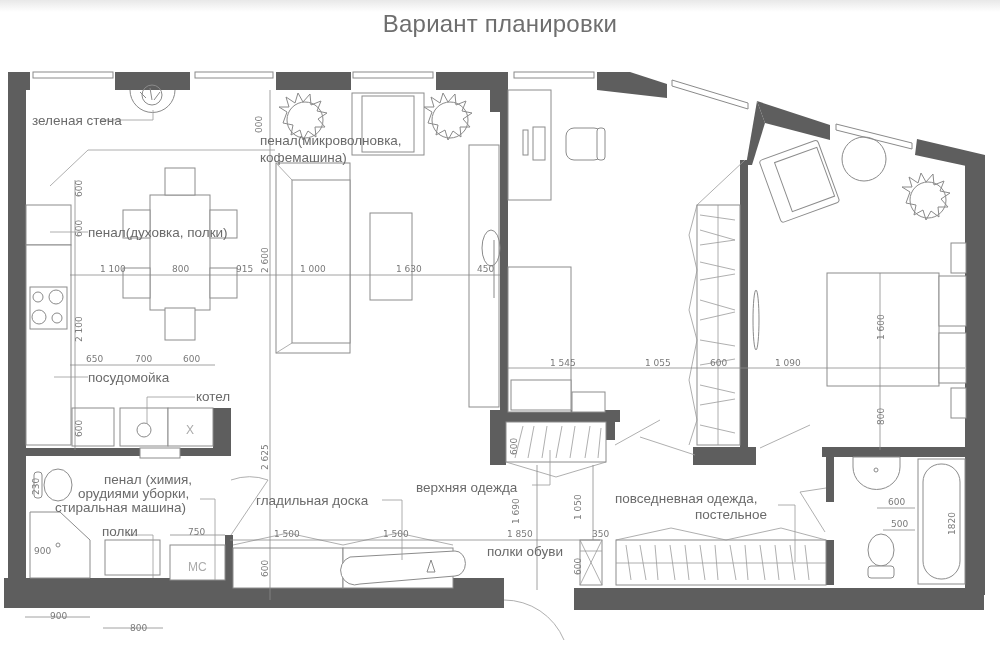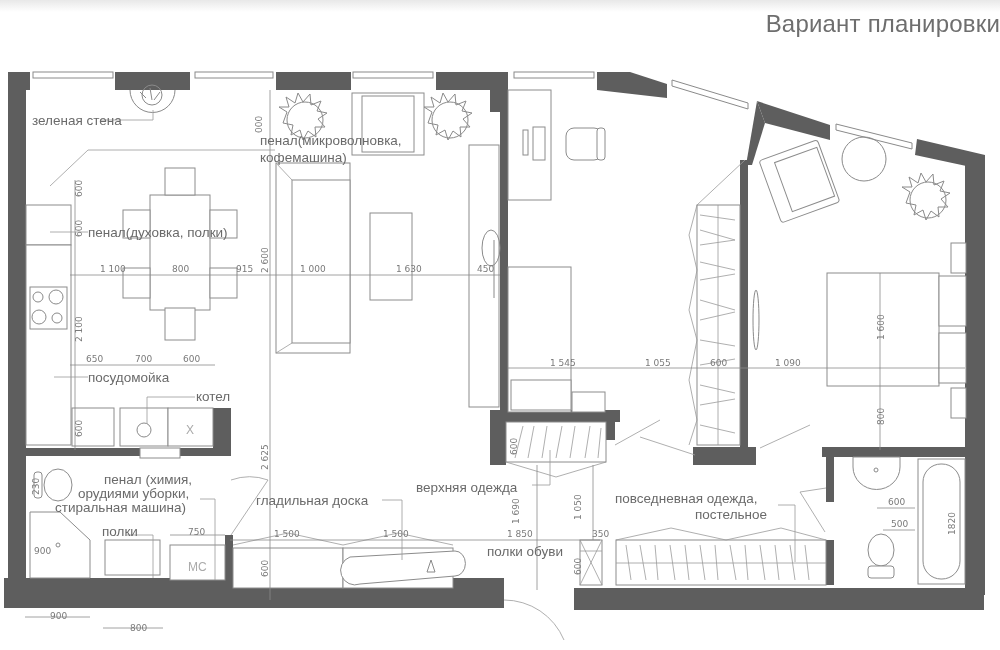--- a/index.html
+++ b/index.html
@@ -1,20 +1,20 @@
 <!DOCTYPE html>
 <html><head>
 <meta charset="utf-8">
 <style>
   html, body { margin: 0; padding: 0; background: #ffffff; }
   body { width: 1000px; height: 650px; position: relative; overflow: hidden;
          font-family: "Liberation Sans", sans-serif; }
   .topfade { position: absolute; left: 0; top: 0; width: 1000px; height: 12px;
              background: linear-gradient(#e8e8e8, #ffffff); }
-  .title { position: absolute; left: 0; width: 1000px; top: 10px; text-align: right;
+  .title { position: absolute; left: 0; width: 1000px; top: 10px; text-align: center;
            font-size: 24px; color: #6e6e6e; letter-spacing: 0.2px; }
   svg { position: absolute; left: 0; top: 0; }
   .wall { fill: #5e5e5e; }
   .ln { fill: none; stroke: #8a8a8a; stroke-width: 1; }
   .ln2 { fill: none; stroke: #9a9a9a; stroke-width: 0.8; }
   .furn { fill: #ffffff; stroke: #8c8c8c; stroke-width: 1; }
   .dim { fill: none; stroke: #8a8a8a; stroke-width: 0.8; }
   .dimtxt { font-family: "DejaVu Sans", sans-serif; font-size: 9px; fill: #7a7a7a; }
   .lbl { font-family: "Liberation Sans", sans-serif; font-size: 13.5px; fill: #6a6a6a; }
   .win { fill: #ffffff; stroke: #8a8a8a; stroke-width: 1; }

